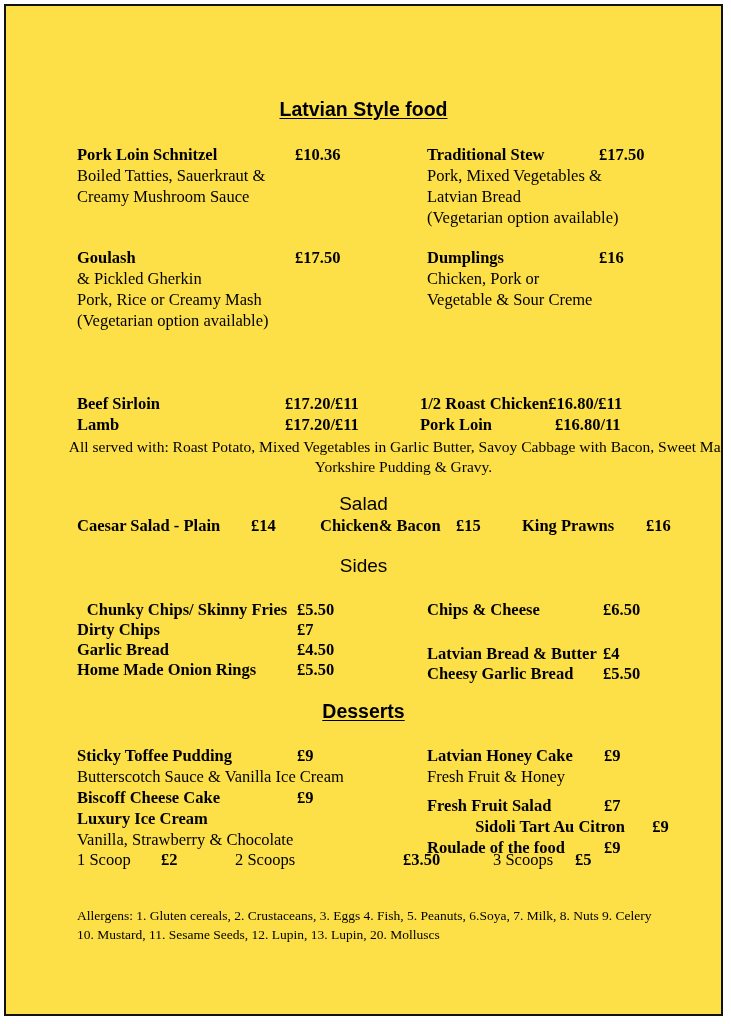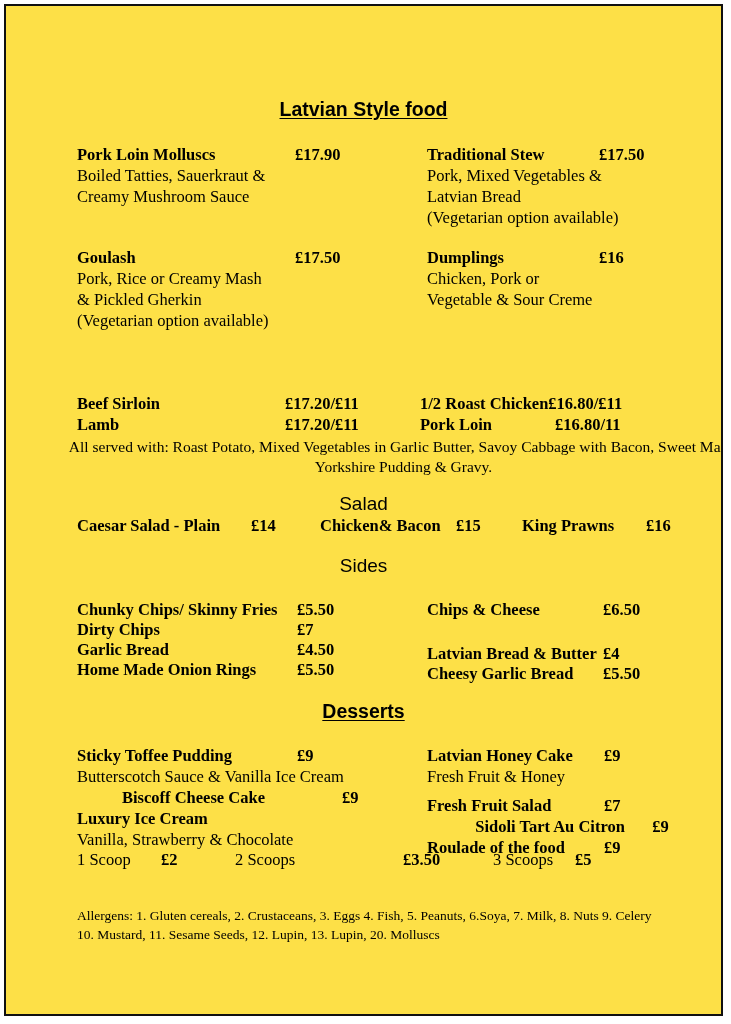--- a/index.html
+++ b/index.html
@@ -138,22 +138,22 @@
 <body>
 
 <div class="page-frame">
   <div class="page-inner">
 
     <div class="section-heading" style="position:absolute; left:0; top:92px; width:715px;">Latvian Style food</div>
 
     <div class="cols" style="position:absolute; left:0; top:138px; width:715px;">
       <div class="col-left">
         <div class="item-head line">
-          <span class="menu-name nm" style="width:218px;">Pork Loin Molluscs</span>
-          <span class="menu-price pr">£17.90</span>
+          <span class="menu-name nm" style="width:218px;">Pork Loin Schnitzel</span>
+          <span class="menu-price pr">£10.36</span>
         </div>
         <div class="menu-desc line">Boiled Tatties, Sauerkraut &amp;</div>
         <div class="menu-desc line">Creamy Mushroom Sauce</div>
       </div>
       <div class="col-right">
         <div class="item-head line">
           <span class="menu-name nm" style="width:172px;">Traditional Stew</span>
           <span class="menu-price pr">£17.50</span>
         </div>
         <div class="menu-desc line">Pork, Mixed Vegetables &amp;</div>
@@ -161,22 +161,22 @@
         <div class="menu-desc line">(Vegetarian option available)</div>
       </div>
     </div>
 
     <div class="cols" style="position:absolute; left:0; top:241px; width:715px;">
       <div class="col-left">
         <div class="item-head line">
           <span class="menu-name nm" style="width:218px;">Goulash</span>
           <span class="menu-price pr">£17.50</span>
         </div>
+        <div class="menu-desc line">&amp; Pickled Gherkin</div>
         <div class="menu-desc line">Pork, Rice or Creamy Mash</div>
-        <div class="menu-desc line">&amp; Pickled Gherkin</div>
         <div class="menu-desc line">(Vegetarian option available)</div>
       </div>
       <div class="col-right">
         <div class="item-head line">
           <span class="menu-name nm" style="width:172px;">Dumplings</span>
           <span class="menu-price pr">£16</span>
         </div>
         <div class="menu-desc line">Chicken, Pork or</div>
         <div class="menu-desc line">Vegetable &amp; Sour Creme</div>
       </div>
@@ -209,21 +209,21 @@
       <span class="menu-price s-pr" style="width:66px;">£15</span>
       <span class="menu-name s-nm" style="width:124px;">King Prawns</span>
       <span class="menu-price s-pr">£16</span>
     </div>
 
     <div class="section-heading plain" style="position:absolute; left:0; top:549px; width:715px;">Sides</div>
 
     <div class="cols" style="position:absolute; left:0; top:594px; width:715px;">
       <div class="col-left">
         <div class="sides-row">
-          <span class="menu-name sd-nm" style="width:220px;">Chunky Chips/ Skinny Fries</span>
+          <span class="menu-name sd-nm" style="width:220px;text-align:center;">Chunky Chips/ Skinny Fries</span>
           <span class="menu-price sd-pr">£5.50</span>
         </div>
         <div class="sides-row">
           <span class="menu-name sd-nm" style="width:220px;">Dirty Chips</span>
           <span class="menu-price sd-pr">£7</span>
         </div>
         <div class="sides-row">
           <span class="menu-name sd-nm" style="width:220px;">Garlic Bread</span>
           <span class="menu-price sd-pr">£4.50</span>
         </div>
@@ -250,21 +250,21 @@
 
     <div class="section-heading" style="position:absolute; left:0; top:694px; width:715px;">Desserts</div>
 
     <div class="cols" style="position:absolute; left:0; top:739px; width:715px;">
       <div class="col-left">
         <div class="sides-row" style="line-height:21px;">
           <span class="menu-name sd-nm" style="width:220px;">Sticky Toffee Pudding</span>
           <span class="menu-price sd-pr">£9</span>
         </div>
         <div class="menu-desc line">Butterscotch Sauce &amp; Vanilla Ice Cream</div>
-        <div class="sides-row" style="line-height:21px;margin-left:45px;">
+        <div class="sides-row" style="line-height:21px;">
           <span class="menu-name sd-nm" style="width:220px;">Biscoff Cheese Cake</span>
           <span class="menu-price sd-pr">£9</span>
         </div>
         <div class="sides-row" style="line-height:21px;">
           <span class="menu-name sd-nm" style="width:220px;">Luxury Ice Cream</span>
           <span class="menu-price sd-pr"></span>
         </div>
         <div class="menu-desc line">Vanilla, Strawberry &amp; Chocolate</div>
       </div>
       <div class="col-right">

